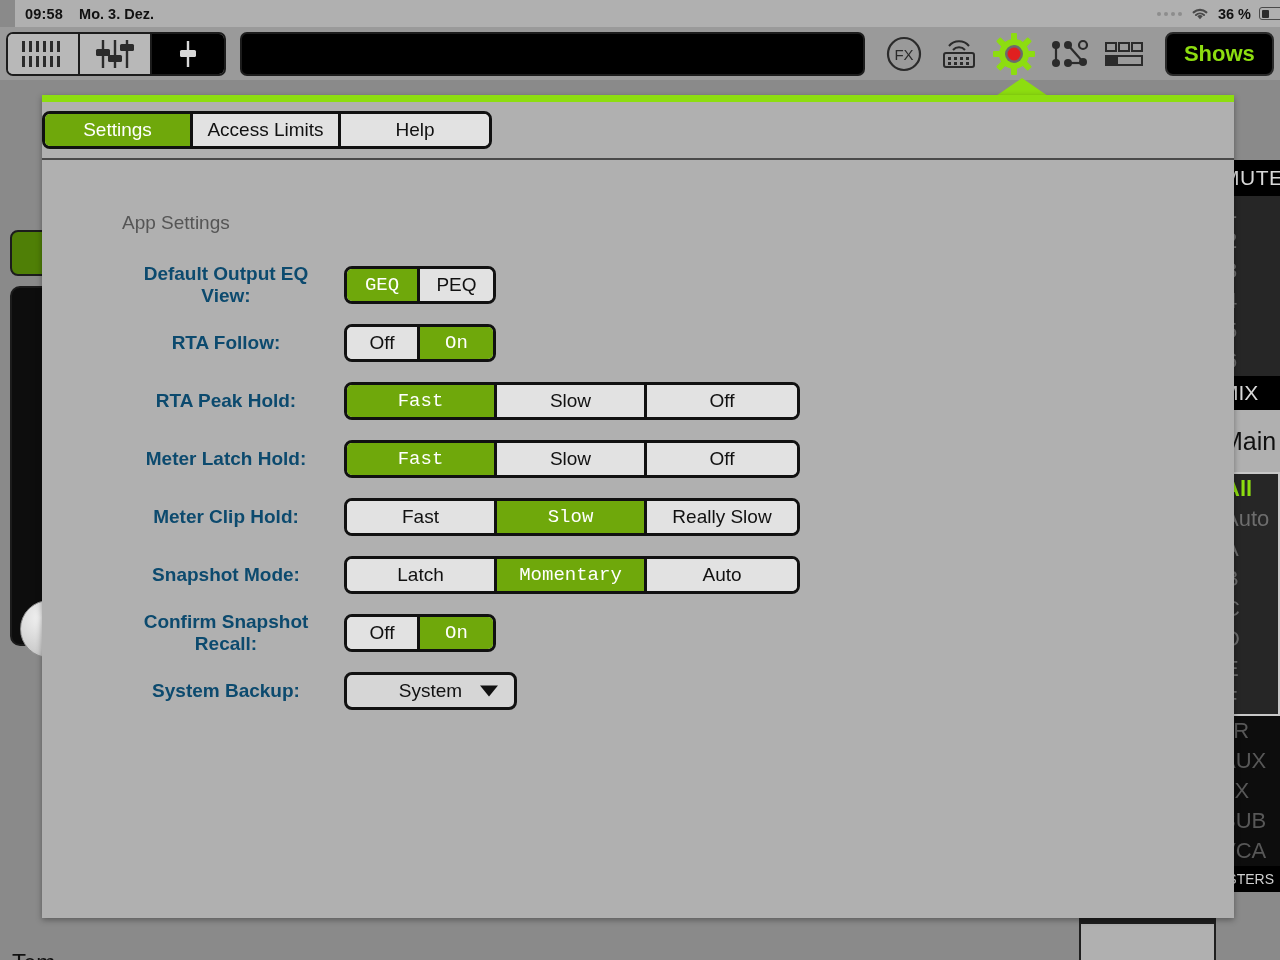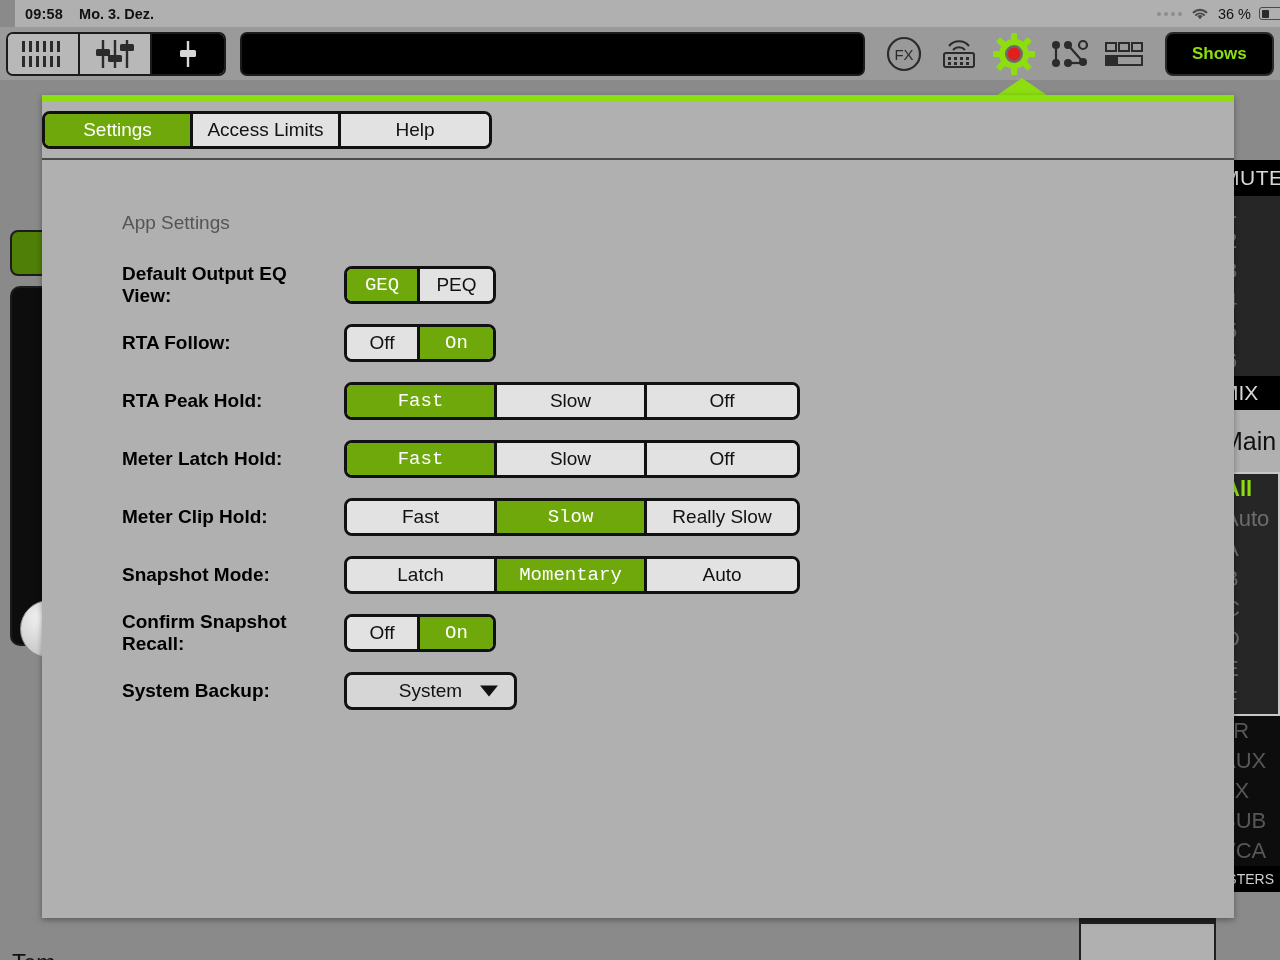--- a/index.html
+++ b/index.html
@@ -19,21 +19,21 @@
     display: flex; align-items: center;
     padding: 0 10px;
     font-size: 14.5px; color: #111; margin-left: 15px;
   }
   .sb-time { font-weight: bold; letter-spacing: .2px; }
   .sb-date { margin-left: 16px; font-weight: bold; }
   .sb-right { margin-left: auto; display: flex; align-items: center; gap: 8px; }
   .sb-dots { display: flex; gap: 3px; align-items: center; }
   .sb-dots i { width: 4px; height: 4px; border-radius: 50%; background: #8d8d8d; display: block; }
   .sb-wifi { width: 20px; height: 15px; position: relative; }
-  .sb-batt-pct { font-size: 14.5px; font-weight: normal; }
+  .sb-batt-pct { font-size: 14.5px; font-weight: bold; }
   .sb-batt {
     width: 26px; height: 13px; border: 1.6px solid #4a4a4a;
     border-radius: 3px; position: relative; padding: 1.5px;
   }
   .sb-batt::after {
     content:''; position: absolute; right: -4px; top: 4px;
     width: 2px; height: 5px; background: #4a4a4a; border-radius: 0 1px 1px 0;
   }
   .sb-batt i { display: block; height: 100%; width: 36%; background: #2b2b2b; border-radius: 1px; }
 
@@ -62,21 +62,21 @@
   .black-strip {
     flex: 0 0 625px; height: 44px;
     background: #000; border: 2px solid #1c1c1c; border-radius: 7px;
     margin-left: 6px;
   }
   .tb-icons { display: flex; align-items: center; gap: 13px; margin-left: 10px; }
   .tb-icon { width: 42px; height: 40px; display: flex; align-items: center; justify-content: center; }
   .shows-btn {
     margin-left: 12px; width: 130px; height: 44px;
     background: #000; border: 2px solid #2a2a2a; border-radius: 8px;
-    color: #8ddd10; font-size: 17px; font-weight: bold;
+    color: #8ddd10; font-size: 22px; font-weight: bold;
     display: flex; align-items: center; justify-content: center;
   }
 
   
   .bg-layer { position: absolute; top: 80px; left: 0; width: 1280px; height: 880px; background: #8a8a8a; }
 
   .left-col { position: absolute; left: 10px; top: 150px; width: 60px; }
   .left-green-btn {
     width: 62px; height: 46px; background: #4f7f06;
     border: 2px solid #1c1c1c; border-radius: 8px;
@@ -179,22 +179,22 @@
     border-right: 3px solid #111; background: #e2e2e2;
   }
   .tabs > div:last-child { border-right: none; }
   .tabs > div.active { background: #6fa80b; color: #fff; }
 
   .pop-body { padding: 52px 0 0 80px; }
   .section-title { font-size: 19px; color: #555; margin-bottom: 22px; }
 
   .row { display: flex; align-items: center; height: 58px; }
   .row-label {
-    width: 222px; text-align: left; padding-right: 14px;
-    font-size: 19px; color: #000000; font-weight: bold;
+    width: 222px; text-align: center; padding-right: 14px;
+    font-size: 19px; color: #0c4a6e; font-weight: bold;
   }
   .segctl {
     display: flex; height: 38px;
     border: 3px solid #111; border-radius: 8px; overflow: hidden;
     background: #e2e2e2;
   }
   .segctl > div {
     display: flex; align-items: center; justify-content: center;
     font-size: 19px; color: #111;
     background: #e2e2e2; border-right: 3px solid #111;

